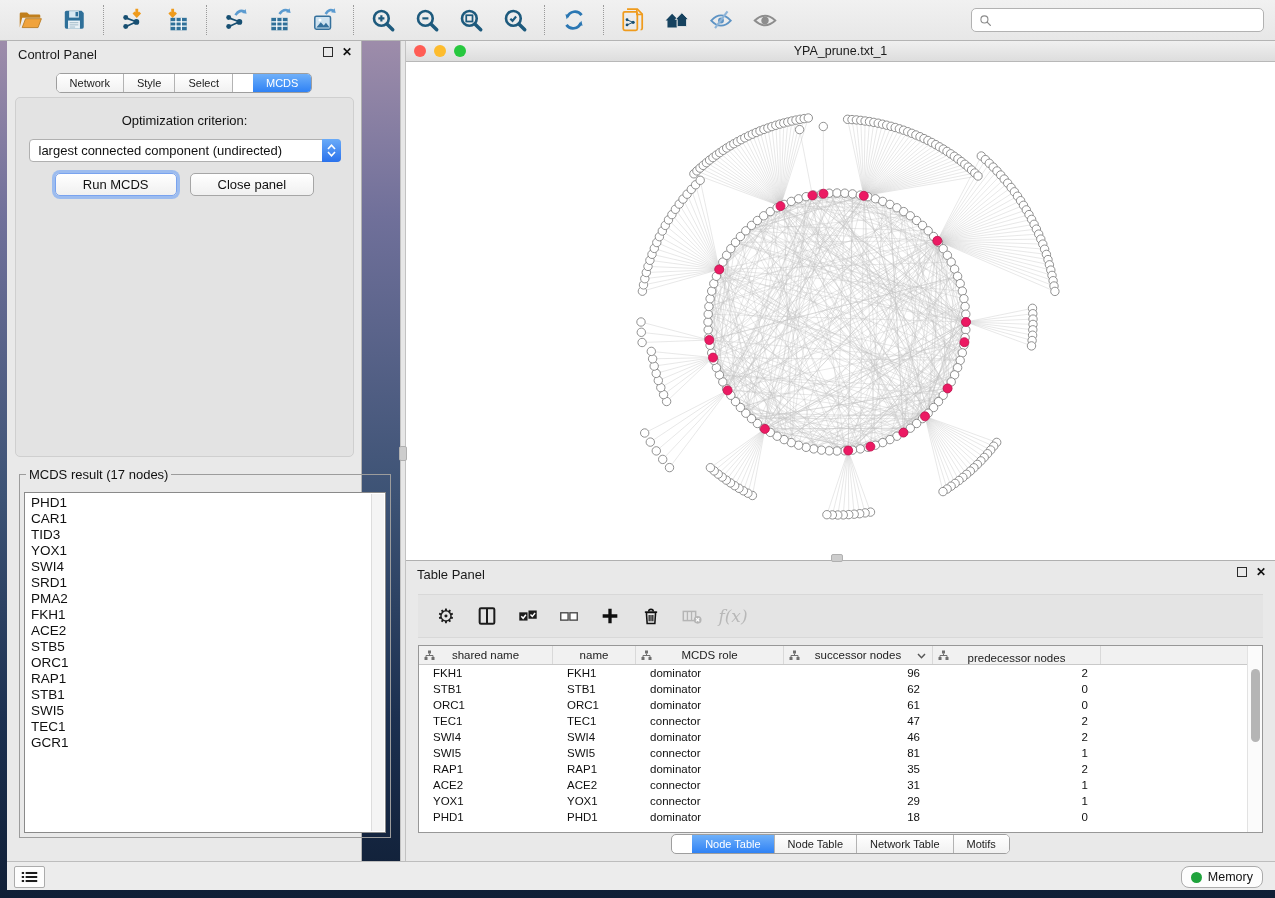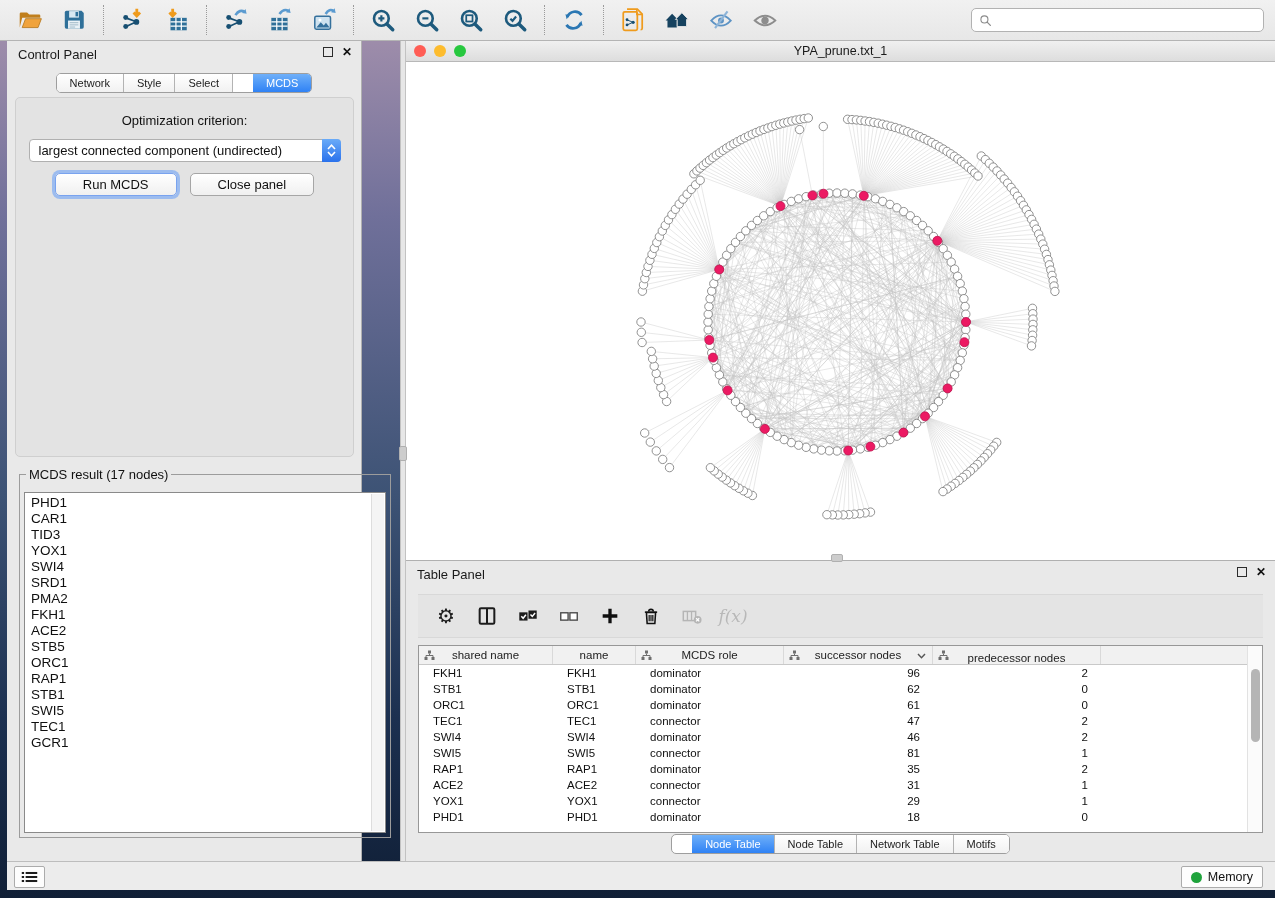--- a/index.html
+++ b/index.html
@@ -118,21 +118,21 @@
     background:#b5b5b5; border-radius:5px; }
   .tp-tabs { position:absolute; left:0; right:0; top:273px; display:flex; justify-content:center; }
 
   
   .status-bar { position:absolute; left:7px; top:861px; width:1268px; height:29px;
     background:#ececec; border-top:1px solid #bdbdbd; z-index:2; }
   .list-btn { position:absolute; left:7px; top:4px; width:31px; height:22px; background:#fdfdfd;
     border:1px solid #ababab; border-radius:2px; display:flex; align-items:center; justify-content:center; cursor:pointer; }
   .list-btn svg { width:17px; height:14px; }
   .memory-btn { position:absolute; right:12px; top:4px; height:22px; padding:0 9px;
-    background:#fdfdfd; border:1px solid #ababab; border-radius:2px; display:flex;
+    background:#fdfdfd; border:1px solid #ababab; border-radius:8px; display:flex;
     align-items:center; gap:6px; font-size:12.5px; color:#111; cursor:pointer;
     font-family:"Liberation Sans",sans-serif; }
   .mem-dot { width:11px; height:11px; border-radius:50%; display:inline-block; }
 </style>
 </head>
 <body>
 
 <svg class="defs" aria-hidden="true">
   <defs>
     <symbol id="i-folder" viewBox="0 0 24 24">

